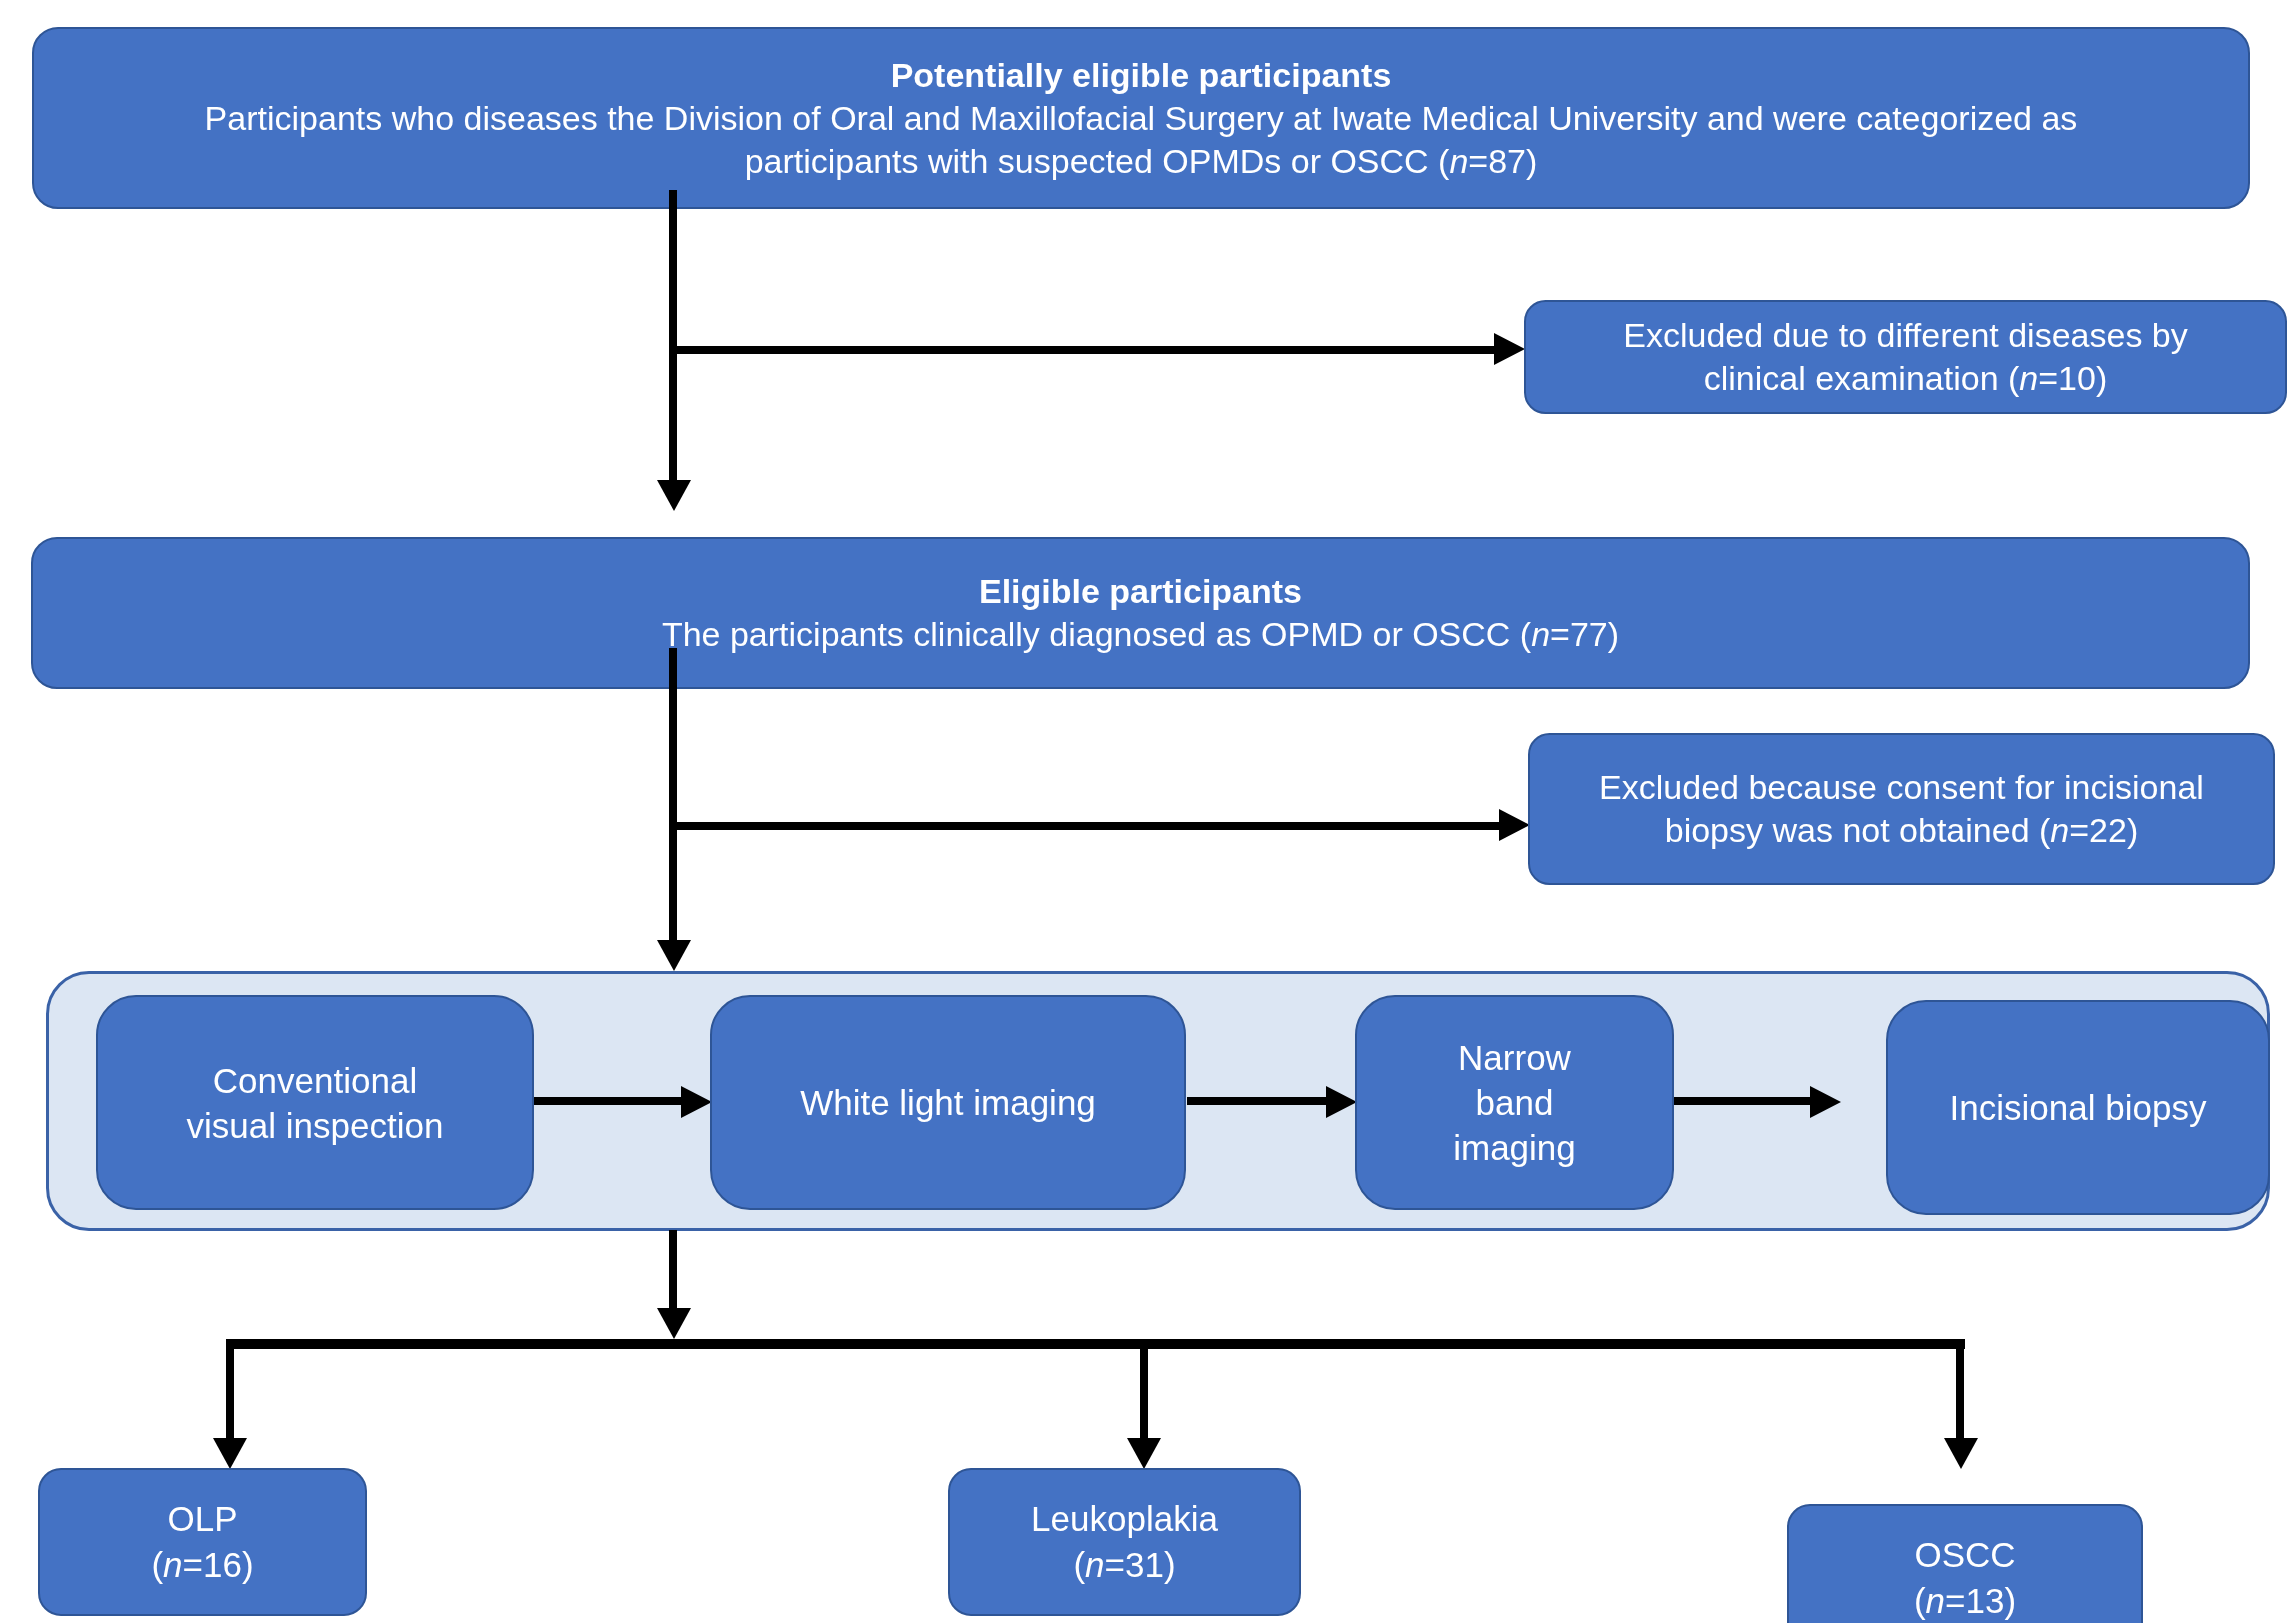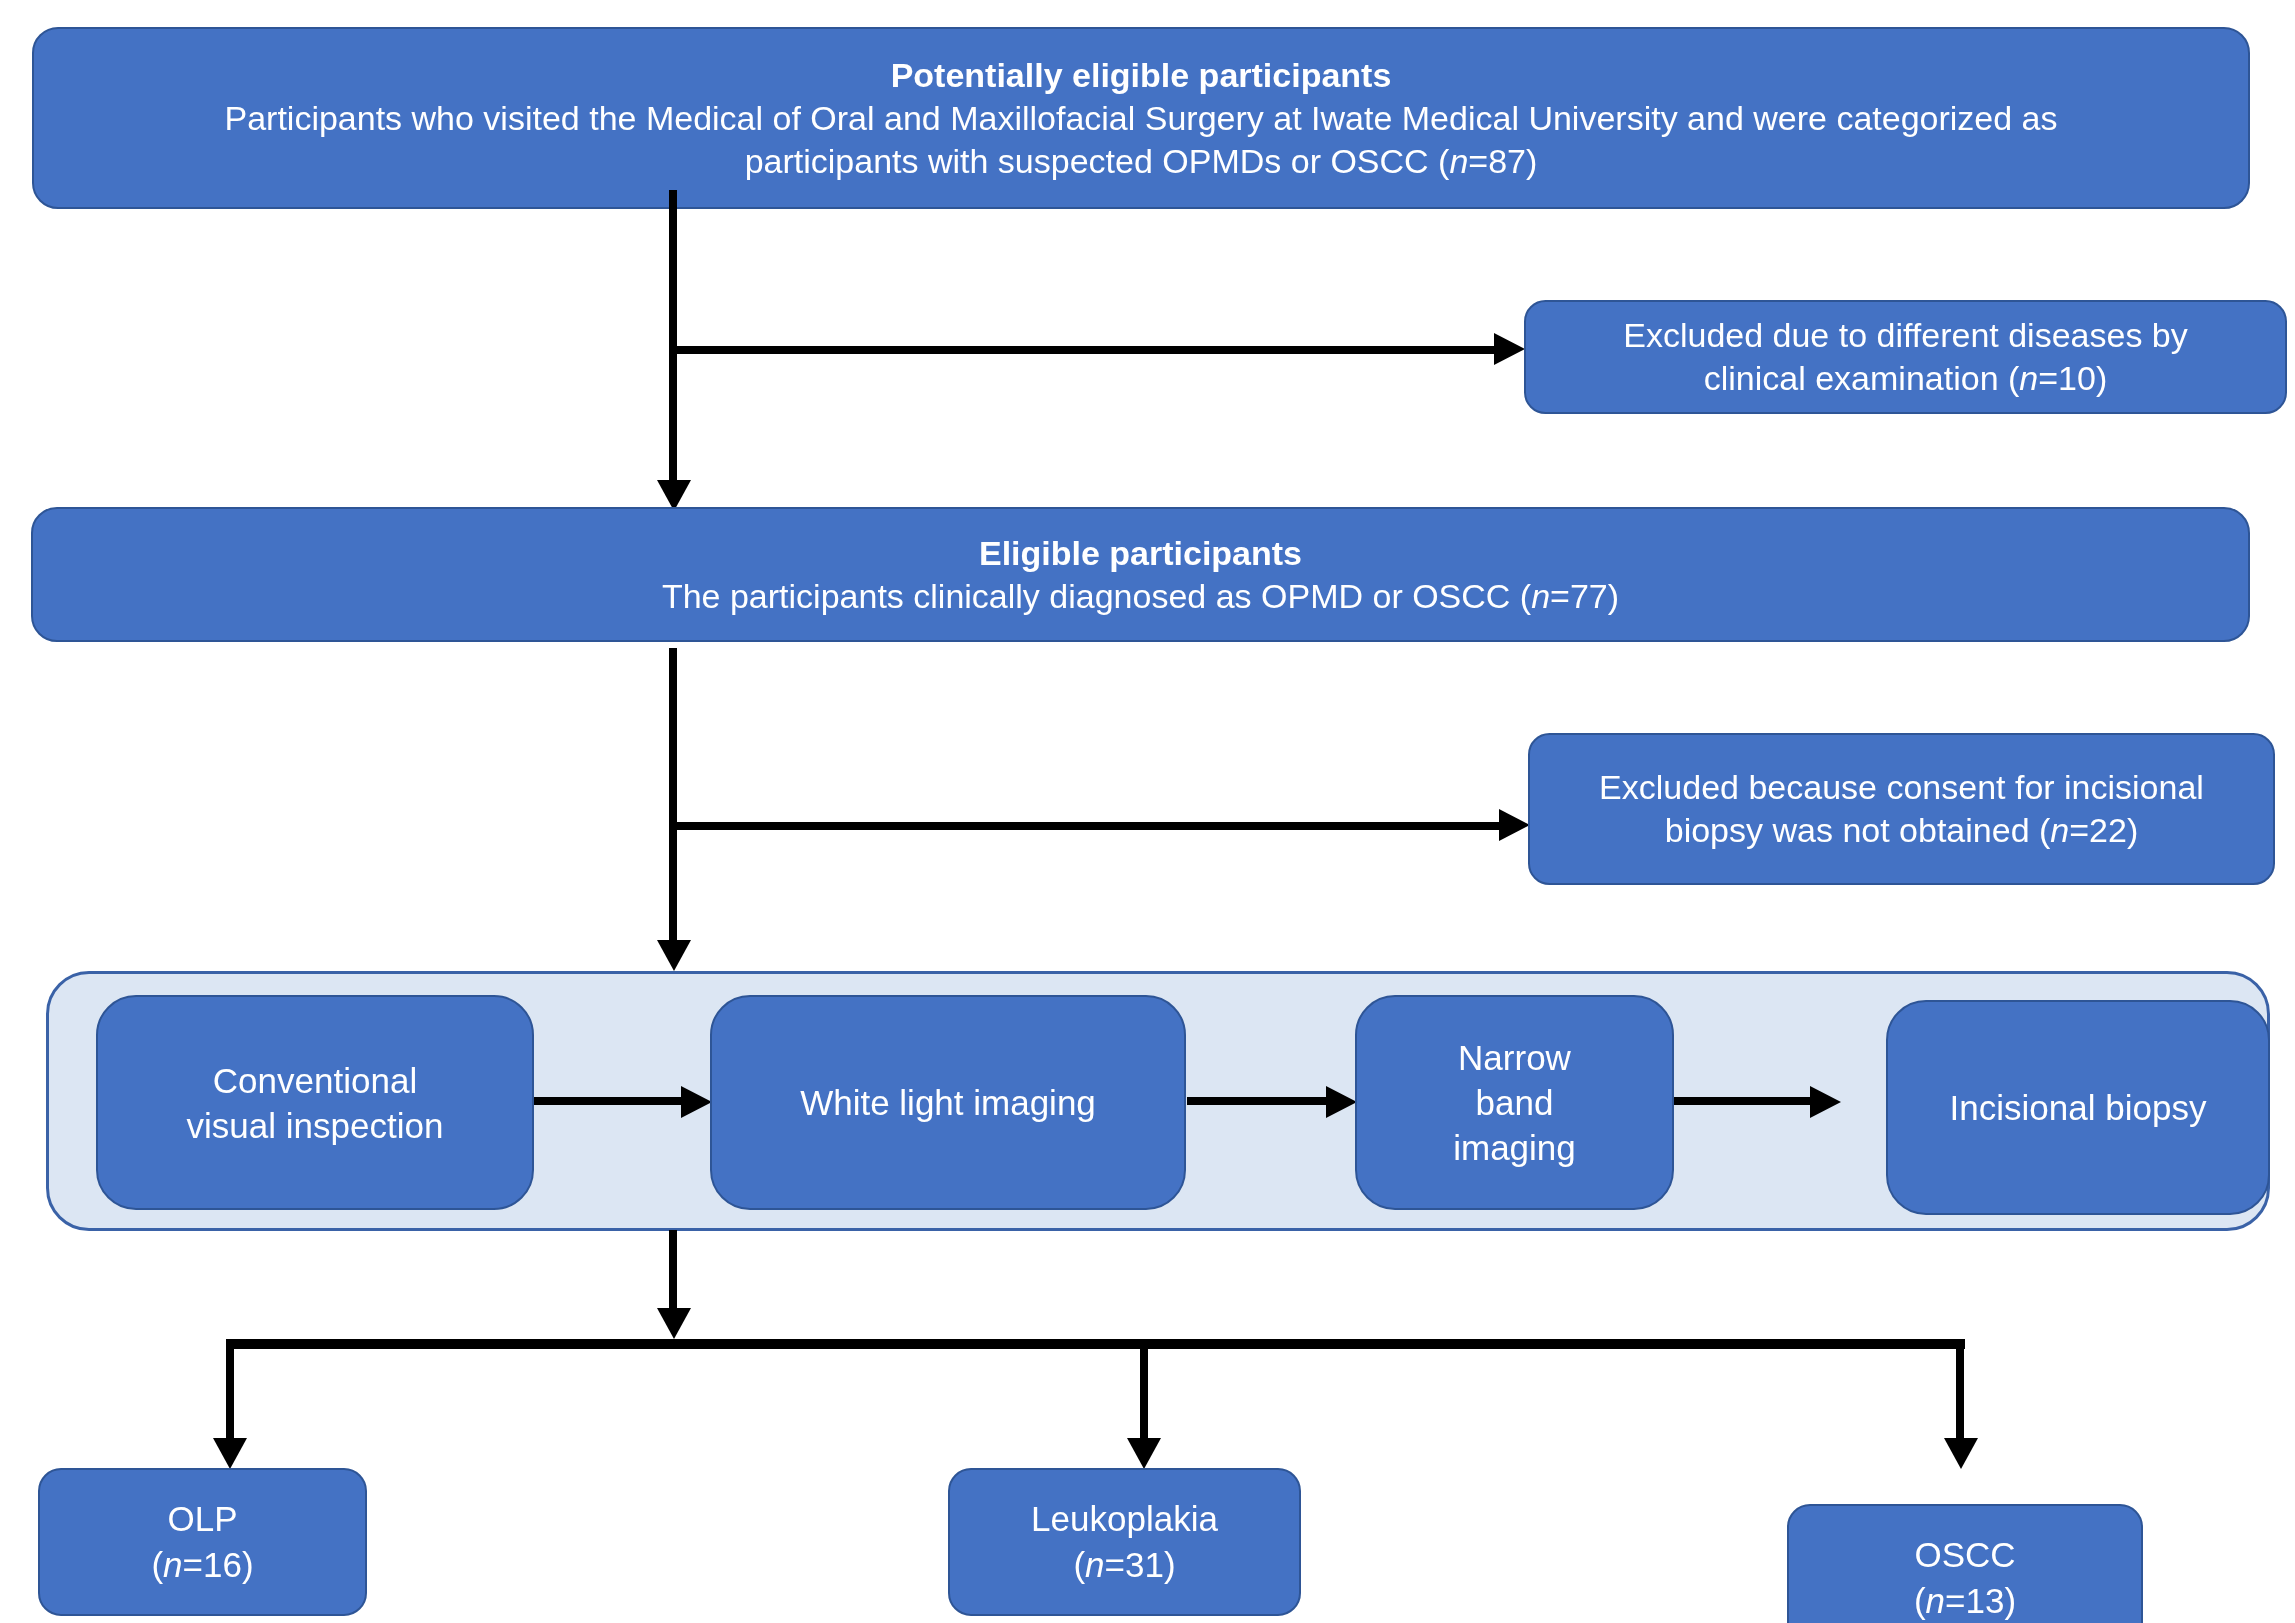--- a/index.html
+++ b/index.html
@@ -48,36 +48,36 @@
   }
   .n{font-style:italic;}
 </style>
 </head>
 <body>
 
 <div class="canvas">
 
   <div class="box wide" style="left:32px;top:27px;width:2218px;height:182px;">
     <div class="bold line">Potentially eligible participants</div>
-    <div class="line">Participants who visited the Medical of Oral and Maxillofacial Surgery at Iwate Medical University and were categorized as</div>
+    <div class="line">Participants who diseases the Division of Oral and Maxillofacial Surgery at Iwate Medical University and were categorized as</div>
     <div class="line"><span>participants with suspected OPMDs or OSCC (</span><i class="n">n</i><span>=87)</span></div>
   </div>
 
   <div class="vline" style="left:669px;top:190px;width:8.4px;height:292px;"></div>
   <div class="head-down" style="left:657px;top:480px;"></div>
 
   <div class="hline" style="left:674px;top:346px;width:820px;height:8.4px;"></div>
   <div class="head-right" style="left:1494px;top:333px;"></div>
 
   <div class="box side" style="left:1524px;top:300px;width:763px;height:114px;">
     <div class="line">Excluded due to different diseases by</div>
     <div class="line"><span>clinical examination (</span><i class="n">n</i><span>=10)</span></div>
   </div>
 
-  <div class="box wide" style="left:31px;top:507px;width:2219px;height:135px;">
+  <div class="box wide" style="left:31px;top:537px;width:2219px;height:152px;">
     <div class="bold line">Eligible participants</div>
     <div class="line"><span>The participants clinically diagnosed as OPMD or OSCC (</span><i class="n">n</i><span>=77)</span></div>
   </div>
 
   <div class="vline" style="left:669px;top:648px;width:8.4px;height:292px;"></div>
   <div class="head-down" style="left:657px;top:940px;"></div>
 
   <div class="hline" style="left:674px;top:822px;width:826px;height:8.4px;"></div>
   <div class="head-right" style="left:1499px;top:809px;"></div>
 

